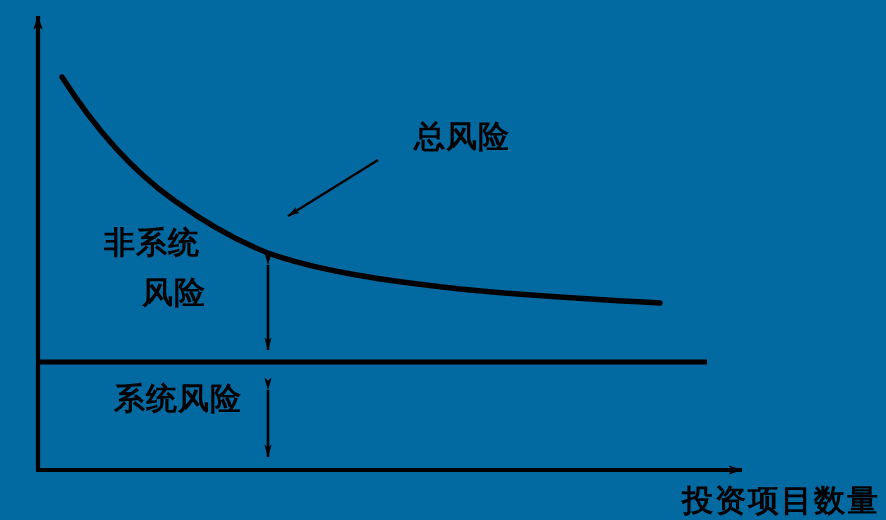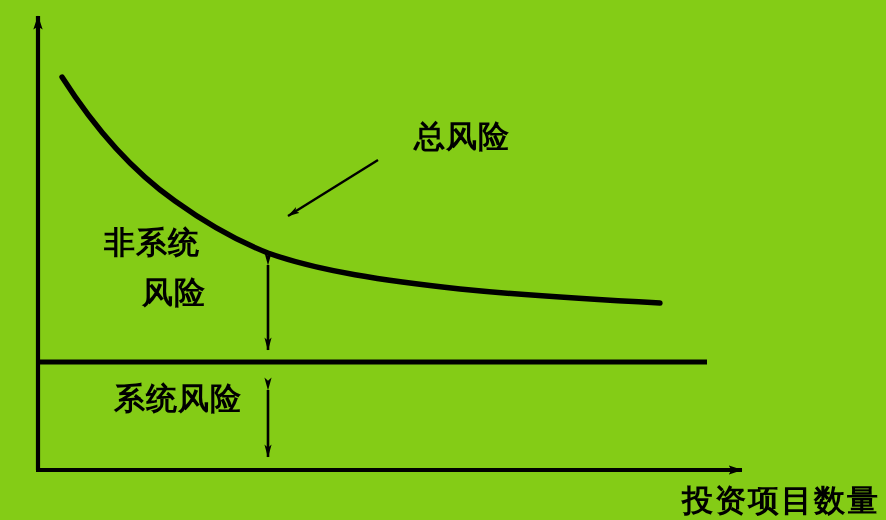--- a/index.html
+++ b/index.html
@@ -7,21 +7,21 @@
     padding: 0;
     background: #ffffff;
   }
   body {
     font-family: "DejaVu Serif", "Liberation Serif", serif;
   }
   #stage {
     position: relative;
     width: 886px;
     height: 520px;
-    background: #84cc16;
+    background: #0369a1;
     overflow: hidden;
   }
   #diagram {
     position: absolute;
     left: 0;
     top: 0;
     width: 886px;
     height: 520px;
   }
   .cn-label {

